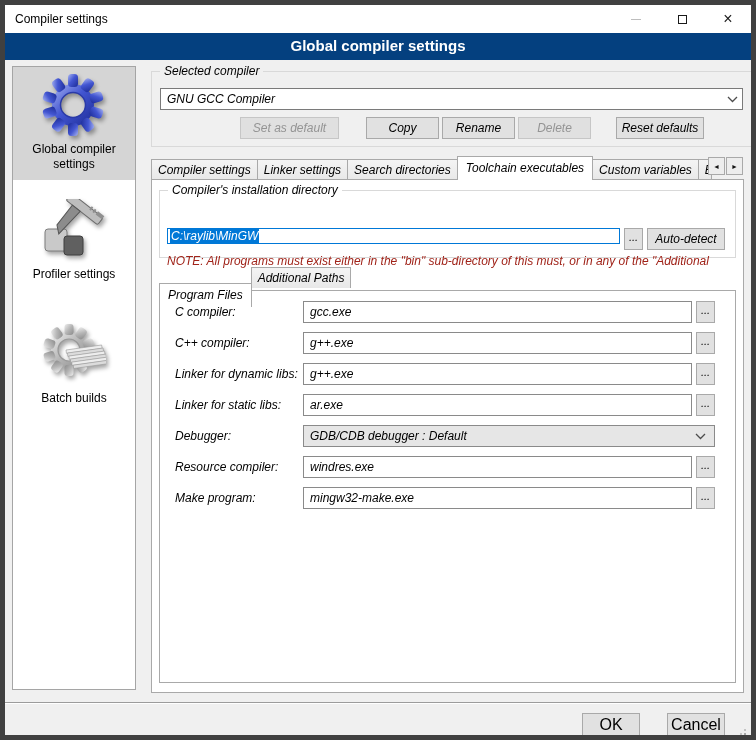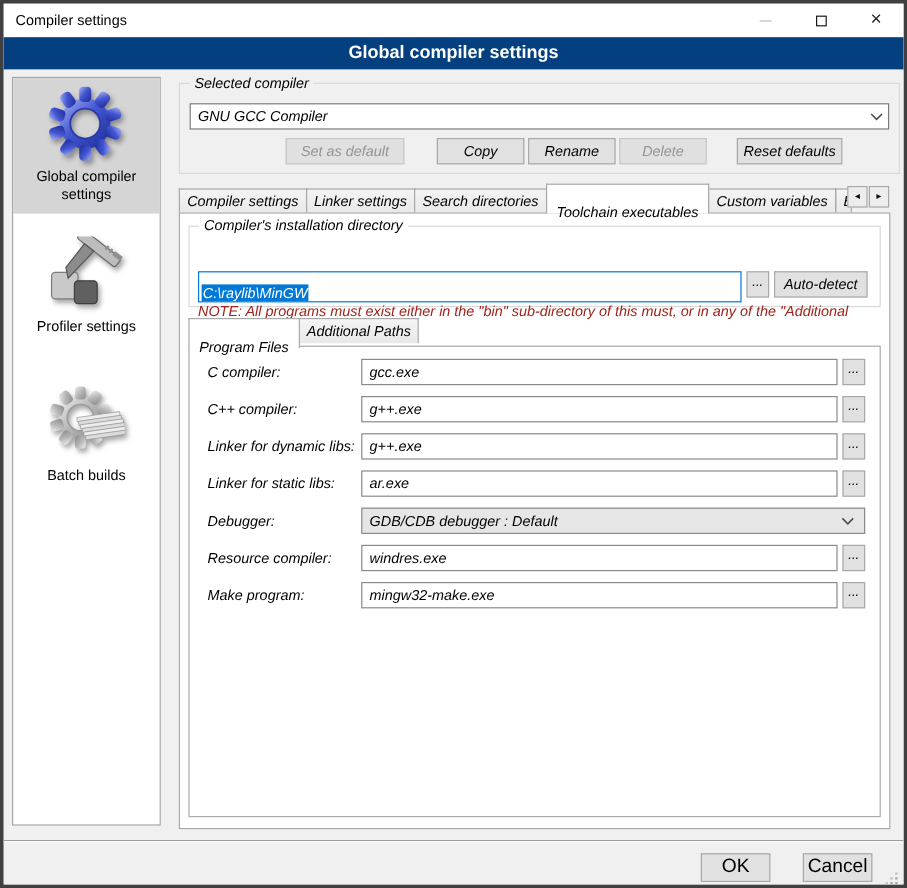--- a/index.html
+++ b/index.html
@@ -1,20 +1,20 @@
 <!DOCTYPE html>
 <html><head>
 <meta charset="utf-8">
 <style>
   * { margin:0; padding:0; box-sizing:border-box; }
   html,body { width:756px; height:740px; }
   body { font-family:"Liberation Sans", sans-serif; background:#9a9a9a; }
 
   .win { position:relative; width:756px; height:740px; background:#f0f0f0;
-         border:3px solid #404040; overflow:hidden; }
+         border:5px solid #404040; overflow:hidden; }
 
   
   .titlebar { height:28px; background:#ffffff; display:flex; }
   .tb-title { flex:1; font-size:12px; line-height:28px; padding-left:10px; color:#000; }
   .tb-btn { width:46px; height:28px; display:flex; align-items:center; justify-content:center; }
   .min-glyph { width:10px; height:1px; background:#bdbdbd; display:block; }
   .max-glyph { width:9px; height:9px; border:1px solid #1a1a1a; display:block; }
   .close-glyph { font-size:16px; line-height:16px; color:#1a1a1a; }
 
   
@@ -60,46 +60,46 @@
   .b-delete { width:73px; margin-left:3px; }
   .b-reset  { width:88px; margin-left:25px; }
 
   
   .tabbar { position:relative; display:flex; align-items:flex-end; margin-top:9px;
             height:24px; padding-right:38px; width:593px; }
   .tab { height:21px; border:1px solid #a9a9a9; border-bottom:none;
          background:linear-gradient(#f4f4f4,#e8e8e8); font-size:12px; line-height:20px;
          padding:0 6px; margin-right:-1px; white-space:nowrap; flex:none; }
   .tab.active { height:24px; background:#fff; line-height:23px; position:relative;
-                z-index:3; padding:12px 8px; }
+                z-index:3; padding:0 8px;margin-top:16px; }
   .tab.clip { flex:1; min-width:0; overflow:hidden; }
   .tabarrows { position:absolute; right:1px; top:1px; display:flex; }
   .arrowbtn { width:17px; height:18px; border:1px solid #a9a9a9; background:#ededed;
               display:flex; align-items:center; justify-content:center; font-size:7px;
               color:#111; margin-left:1px; }
 
   .tabpanel { position:relative; background:#fff; border:1px solid #a9a9a9;
               margin-top:-1px; height:514px; width:593px; padding:8px 7px 0; z-index:1; }
 
   .g2 { height:68px; margin-top:2px; padding:37px 7px 0; }
   .dir-row { display:flex; height:22px; }
-  .path-input { width:453px; height:26px; border:1px solid #0078d7; background:#fff;
+  .path-input { width:453px; height:16px; border:1px solid #0078d7; background:#fff;
                 display:flex; align-items:flex-end; padding:0 2px; font-size:12px; }
   .path-input .sel { background:#0078d7; color:#fff; padding:0 1px; }
   .mini-btn { width:19px; height:22px; border:1px solid #a9a9a9; background:#e1e1e1;
               font-size:11px; line-height:17px; text-align:center; margin-left:4px;
               color:#000; flex:none; }
   .b-autodetect { width:78px; margin-left:4px; flex:none; }
   .note { margin-top:4px; font-size:12px; color:#a02319; white-space:nowrap; overflow:hidden; }
 
   
   .subtabs { display:flex; align-items:flex-start; height:24px; margin-top:9px;
              position:relative; z-index:2; }
   .subpanel { background:#fff; border:1px solid #a9a9a9; margin-top:-1px; height:393px;
-              padding:10px 12px 0 15px; position:relative; z-index:1; }
+              padding:10px 20px 0 15px; position:relative; z-index:1; }
 
   .frow { display:flex; align-items:center; height:22px; margin-bottom:9px; }
   .flabel { width:128px; font-size:12px; flex:none; color:#000; }
   .finput { flex:1; height:22px; border:1px solid #8a8a8a; background:#fff;
             display:flex; align-items:center; padding:0 6px; font-size:12px; min-width:0; }
   .fcombo { flex:1; height:22px; border:1px solid #8a8a8a; background:#e6e6e6;
             display:flex; align-items:center; justify-content:space-between;
             padding:0 8px 0 6px; font-size:12px; min-width:0; }
 
   

